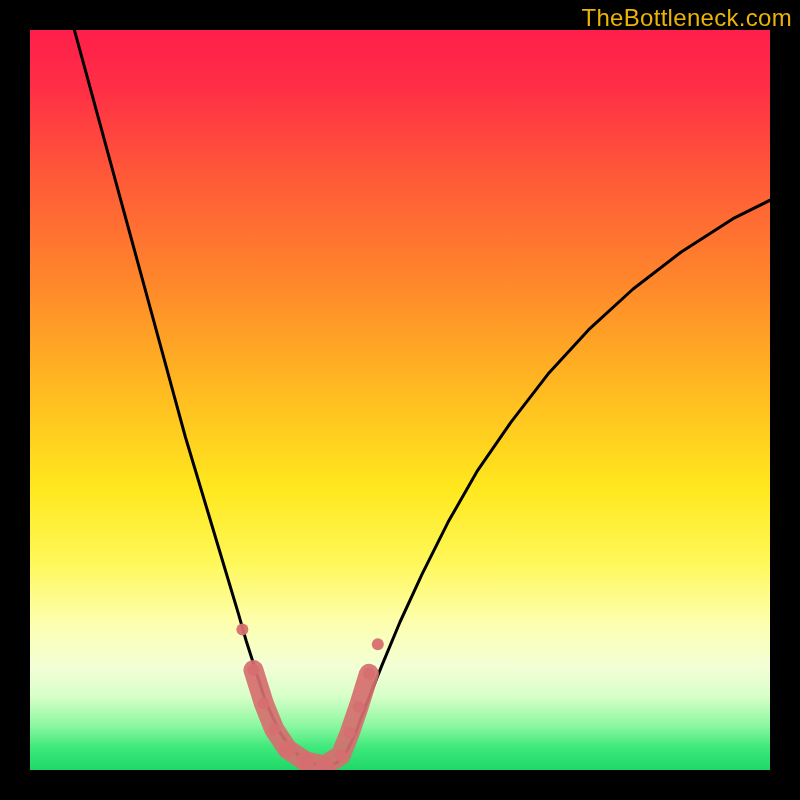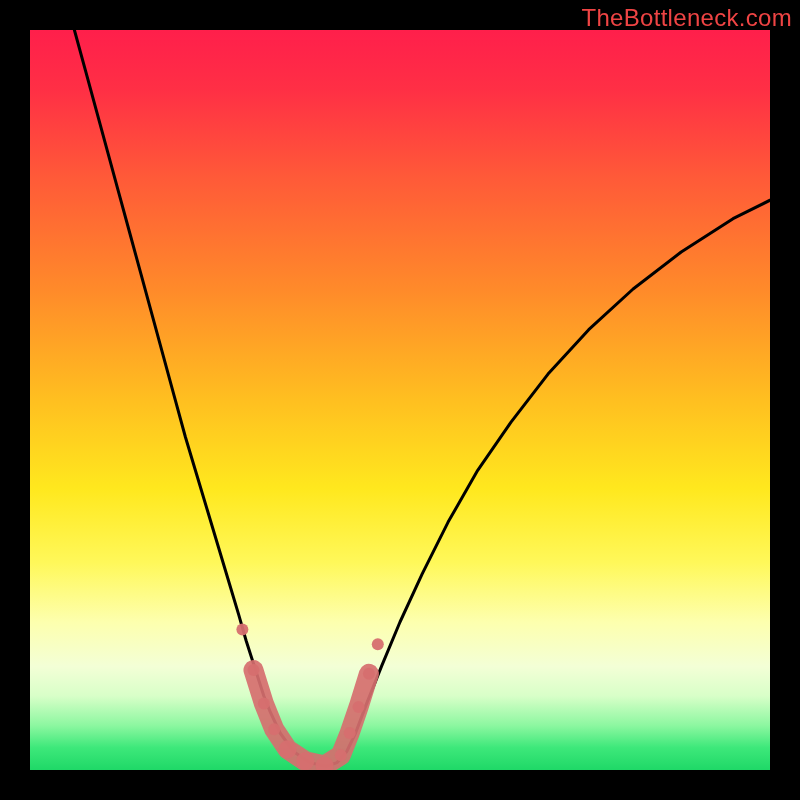--- a/index.html
+++ b/index.html
@@ -23,21 +23,21 @@
     position: absolute;
     left: 30px;
     top: 30px;
     width: 740px;
     height: 740px;
   }
   .watermark {
     position: absolute;
     top: 4px;
     right: 8px;
-    color: #ef4444;
+    color: #eab308;
     font-size: 24px;
     font-weight: 500;
     letter-spacing: 0.3px;
     user-select: none;
   }
   svg { display: block; }
 </style>
 </head>
 <body>
 

